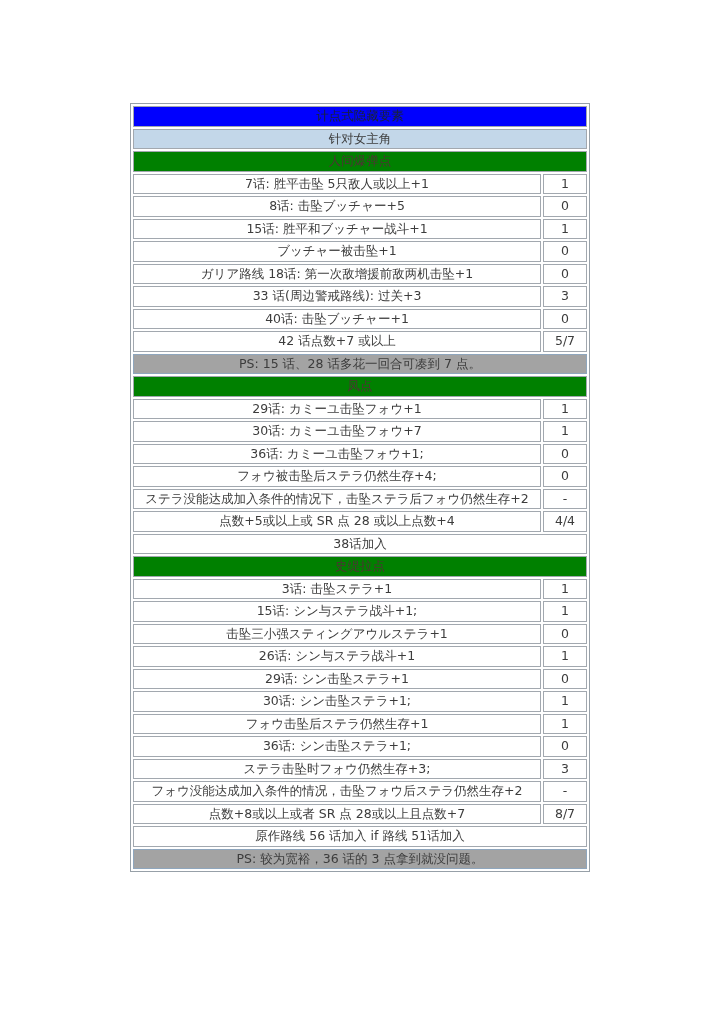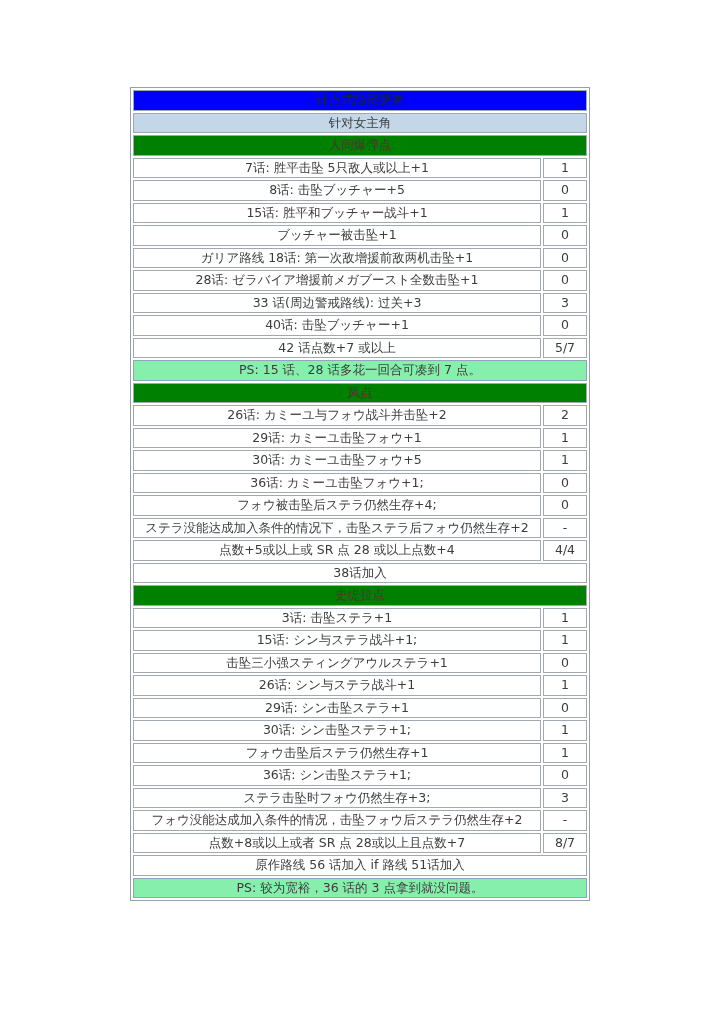--- a/index.html
+++ b/index.html
@@ -9,21 +9,21 @@
     width: 720px;
     height: 1019px;
     font-family: "DejaVu Sans", "Liberation Sans", sans-serif;
   }
   .page-wrap {
     padding-top: 87px;
     width: 720px;
   }
   table.points-table {
     width: 460px;
-    margin: 0 auto;
+    margin: 16px auto;
     border-collapse: separate;
     border-spacing: 2px;
     border: 1px solid #97a0a8;
     background: #ffffff;
     table-layout: auto;
   }
   td {
     border: 1px solid #a2a8af;
     height: 18.5px;
     line-height: 18.5px;
@@ -42,21 +42,21 @@
   }
   td.sub-cell {
     background: #c3d7e9;
     text-align: center;
   }
   td.green-cell {
     background: #008000;
     color: #4d3333;
   }
   td.ps-cell {
-    background: #86efac;
+    background: #a3a3a3;
     border-color: #8fa6bd;
   }
   td.val-cell {
     width: 38px;
     min-width: 38px;
   }
 </style>
 </head>
 <body>
 
@@ -86,51 +86,43 @@
         </tr>
         <tr>
           <td>ブッチャー被击坠+1</td>
           <td class="val-cell">0</td>
         </tr>
         <tr>
           <td>ガリア路线 18话: 第一次敌增援前敌两机击坠+1</td>
           <td class="val-cell">0</td>
         </tr>
         <tr>
-          <td>28话: ゼラバイア增援前メガブースト全数击坠+1</td>
-          <td class="val-cell">0</td>
-        </tr>
-        <tr>
           <td>33 话(周边警戒路线): 过关+3</td>
           <td class="val-cell">3</td>
         </tr>
         <tr>
           <td>40话: 击坠ブッチャー+1</td>
           <td class="val-cell">0</td>
         </tr>
         <tr>
           <td>42 话点数+7 或以上</td>
           <td class="val-cell">5/7</td>
         </tr>
         <tr>
           <td class="ps-cell" colspan="2">PS: 15 话、28 话多花一回合可凑到 7 点。</td>
         </tr>
         <tr>
           <td class="green-cell" colspan="2">凤点</td>
         </tr>
         <tr>
-          <td>26话: カミーユ与フォウ战斗并击坠+2</td>
-          <td class="val-cell">2</td>
-        </tr>
-        <tr>
           <td>29话: カミーユ击坠フォウ+1</td>
           <td class="val-cell">1</td>
         </tr>
         <tr>
-          <td>30话: カミーユ击坠フォウ+5</td>
+          <td>30话: カミーユ击坠フォウ+7</td>
           <td class="val-cell">1</td>
         </tr>
         <tr>
           <td>36话: カミーユ击坠フォウ+1;</td>
           <td class="val-cell">0</td>
         </tr>
         <tr>
           <td>フォウ被击坠后ステラ仍然生存+4;</td>
           <td class="val-cell">0</td>
         </tr>

